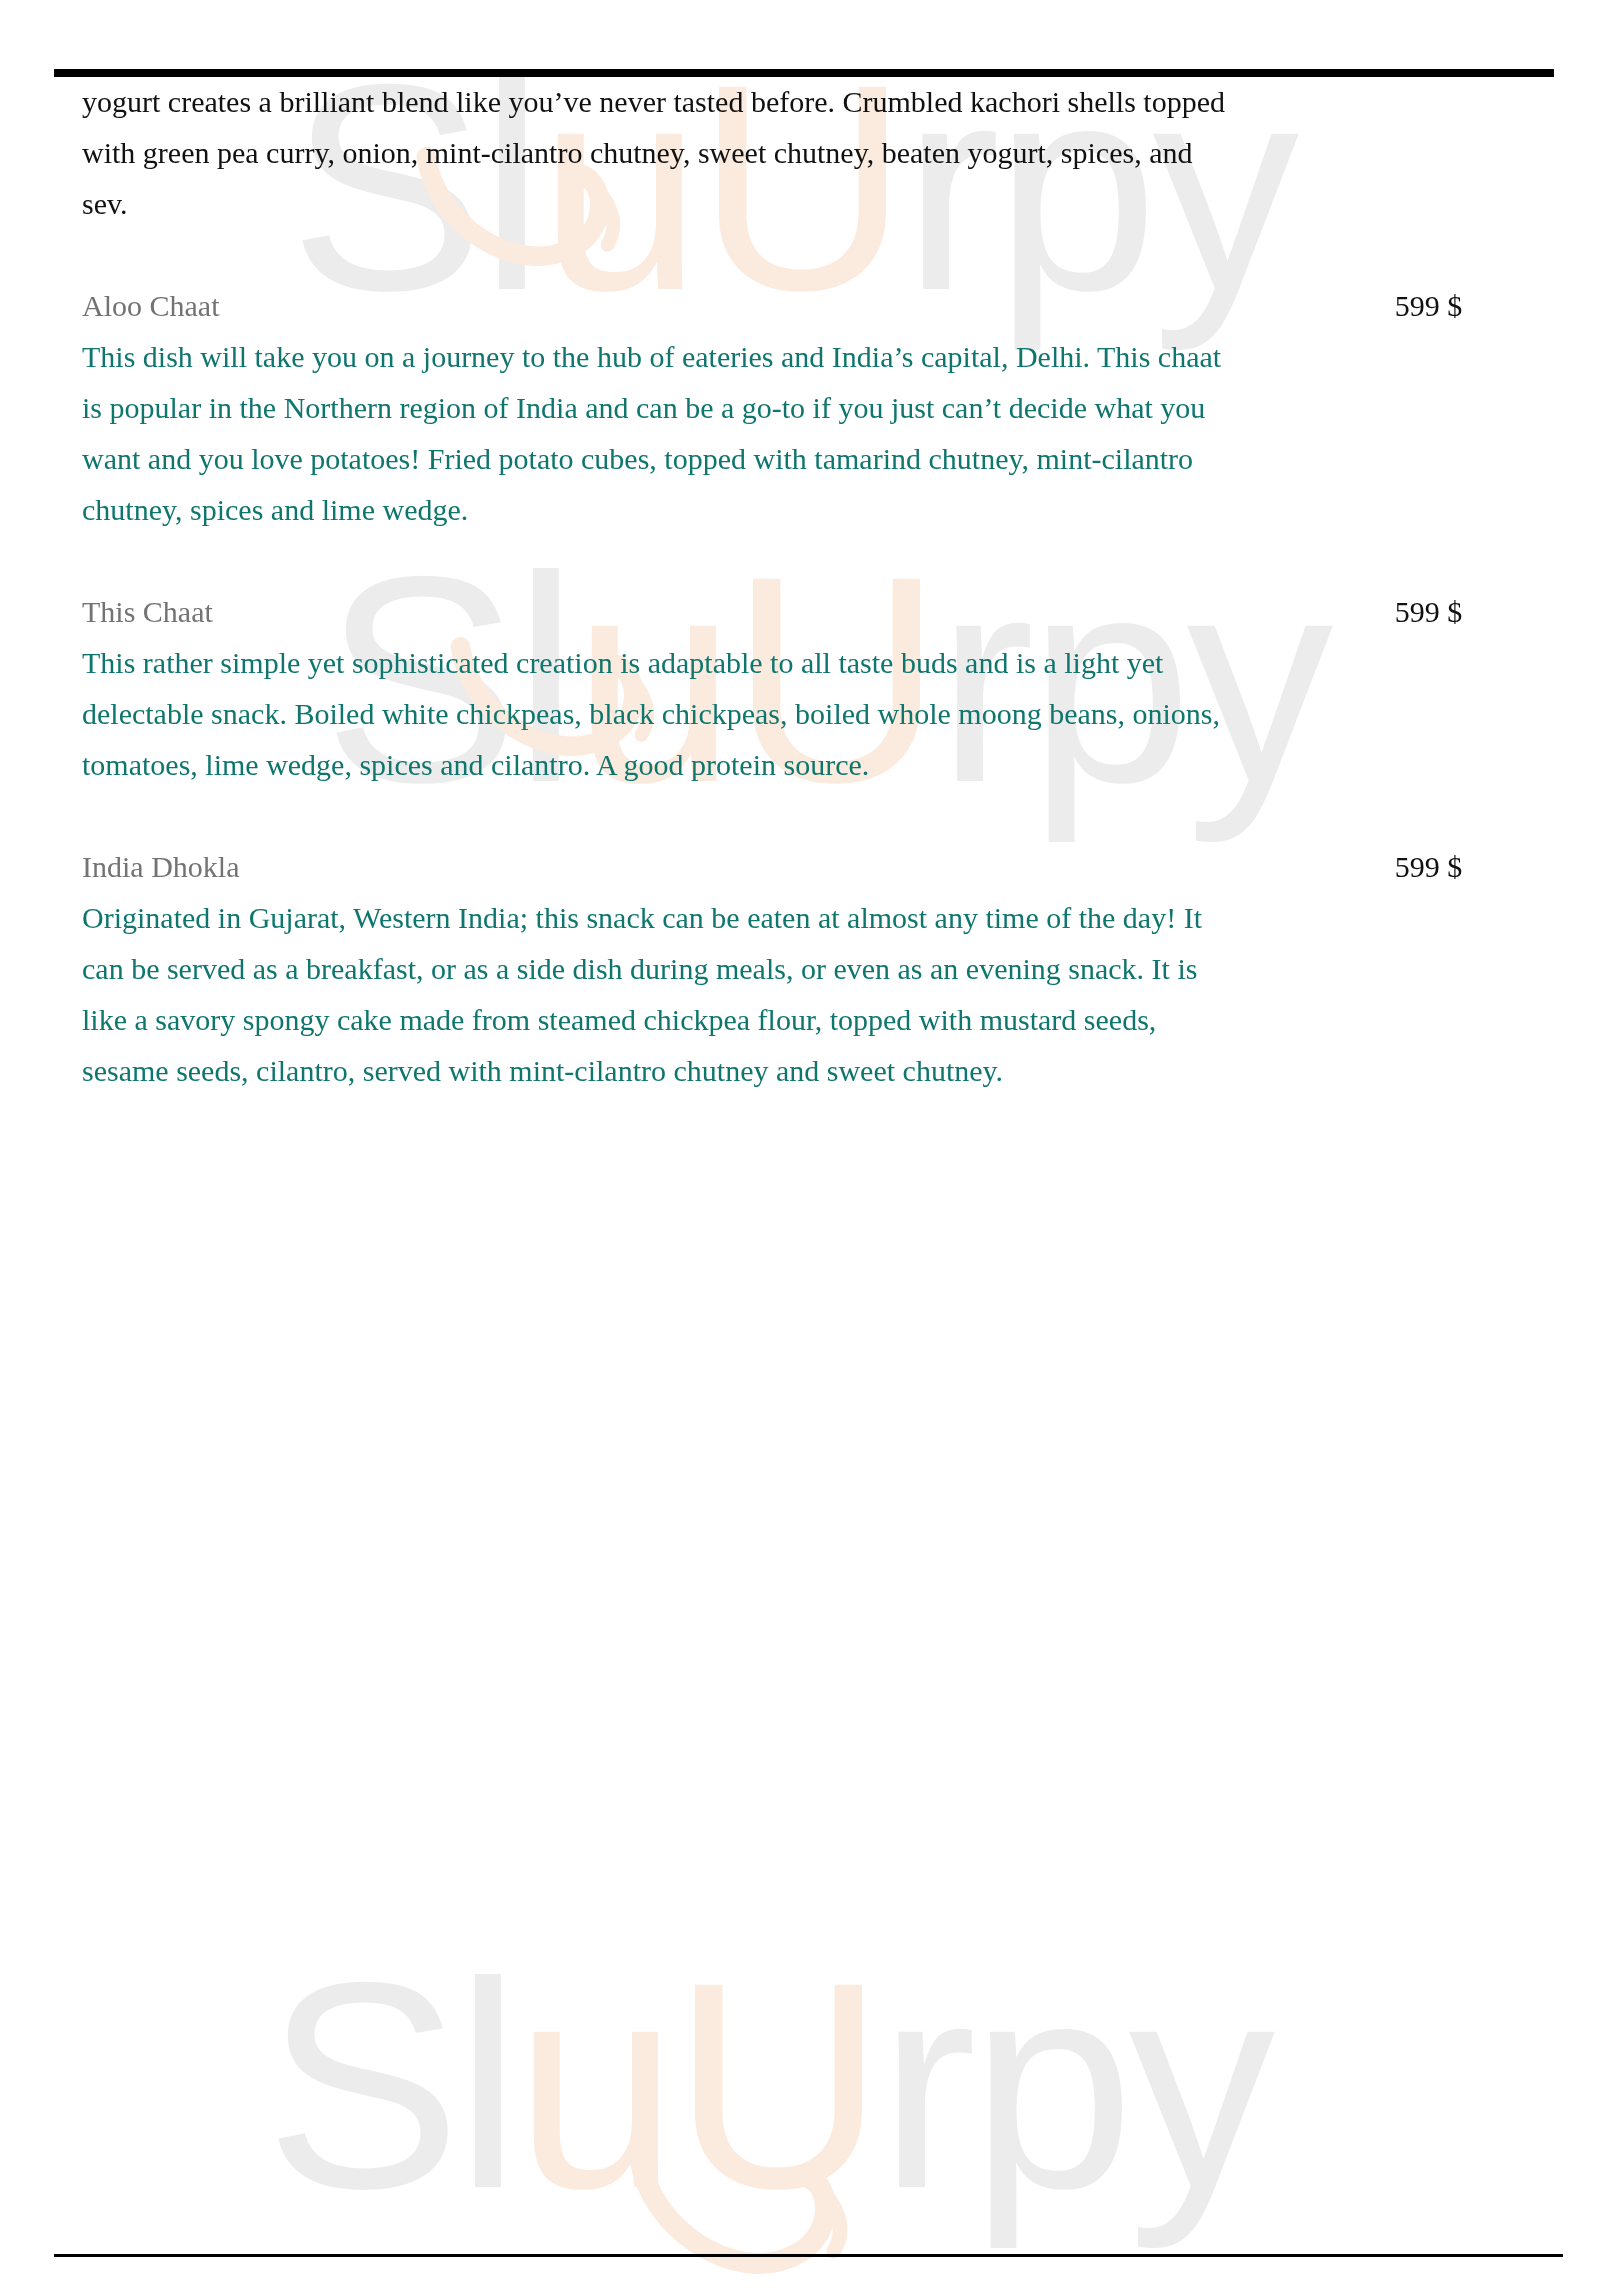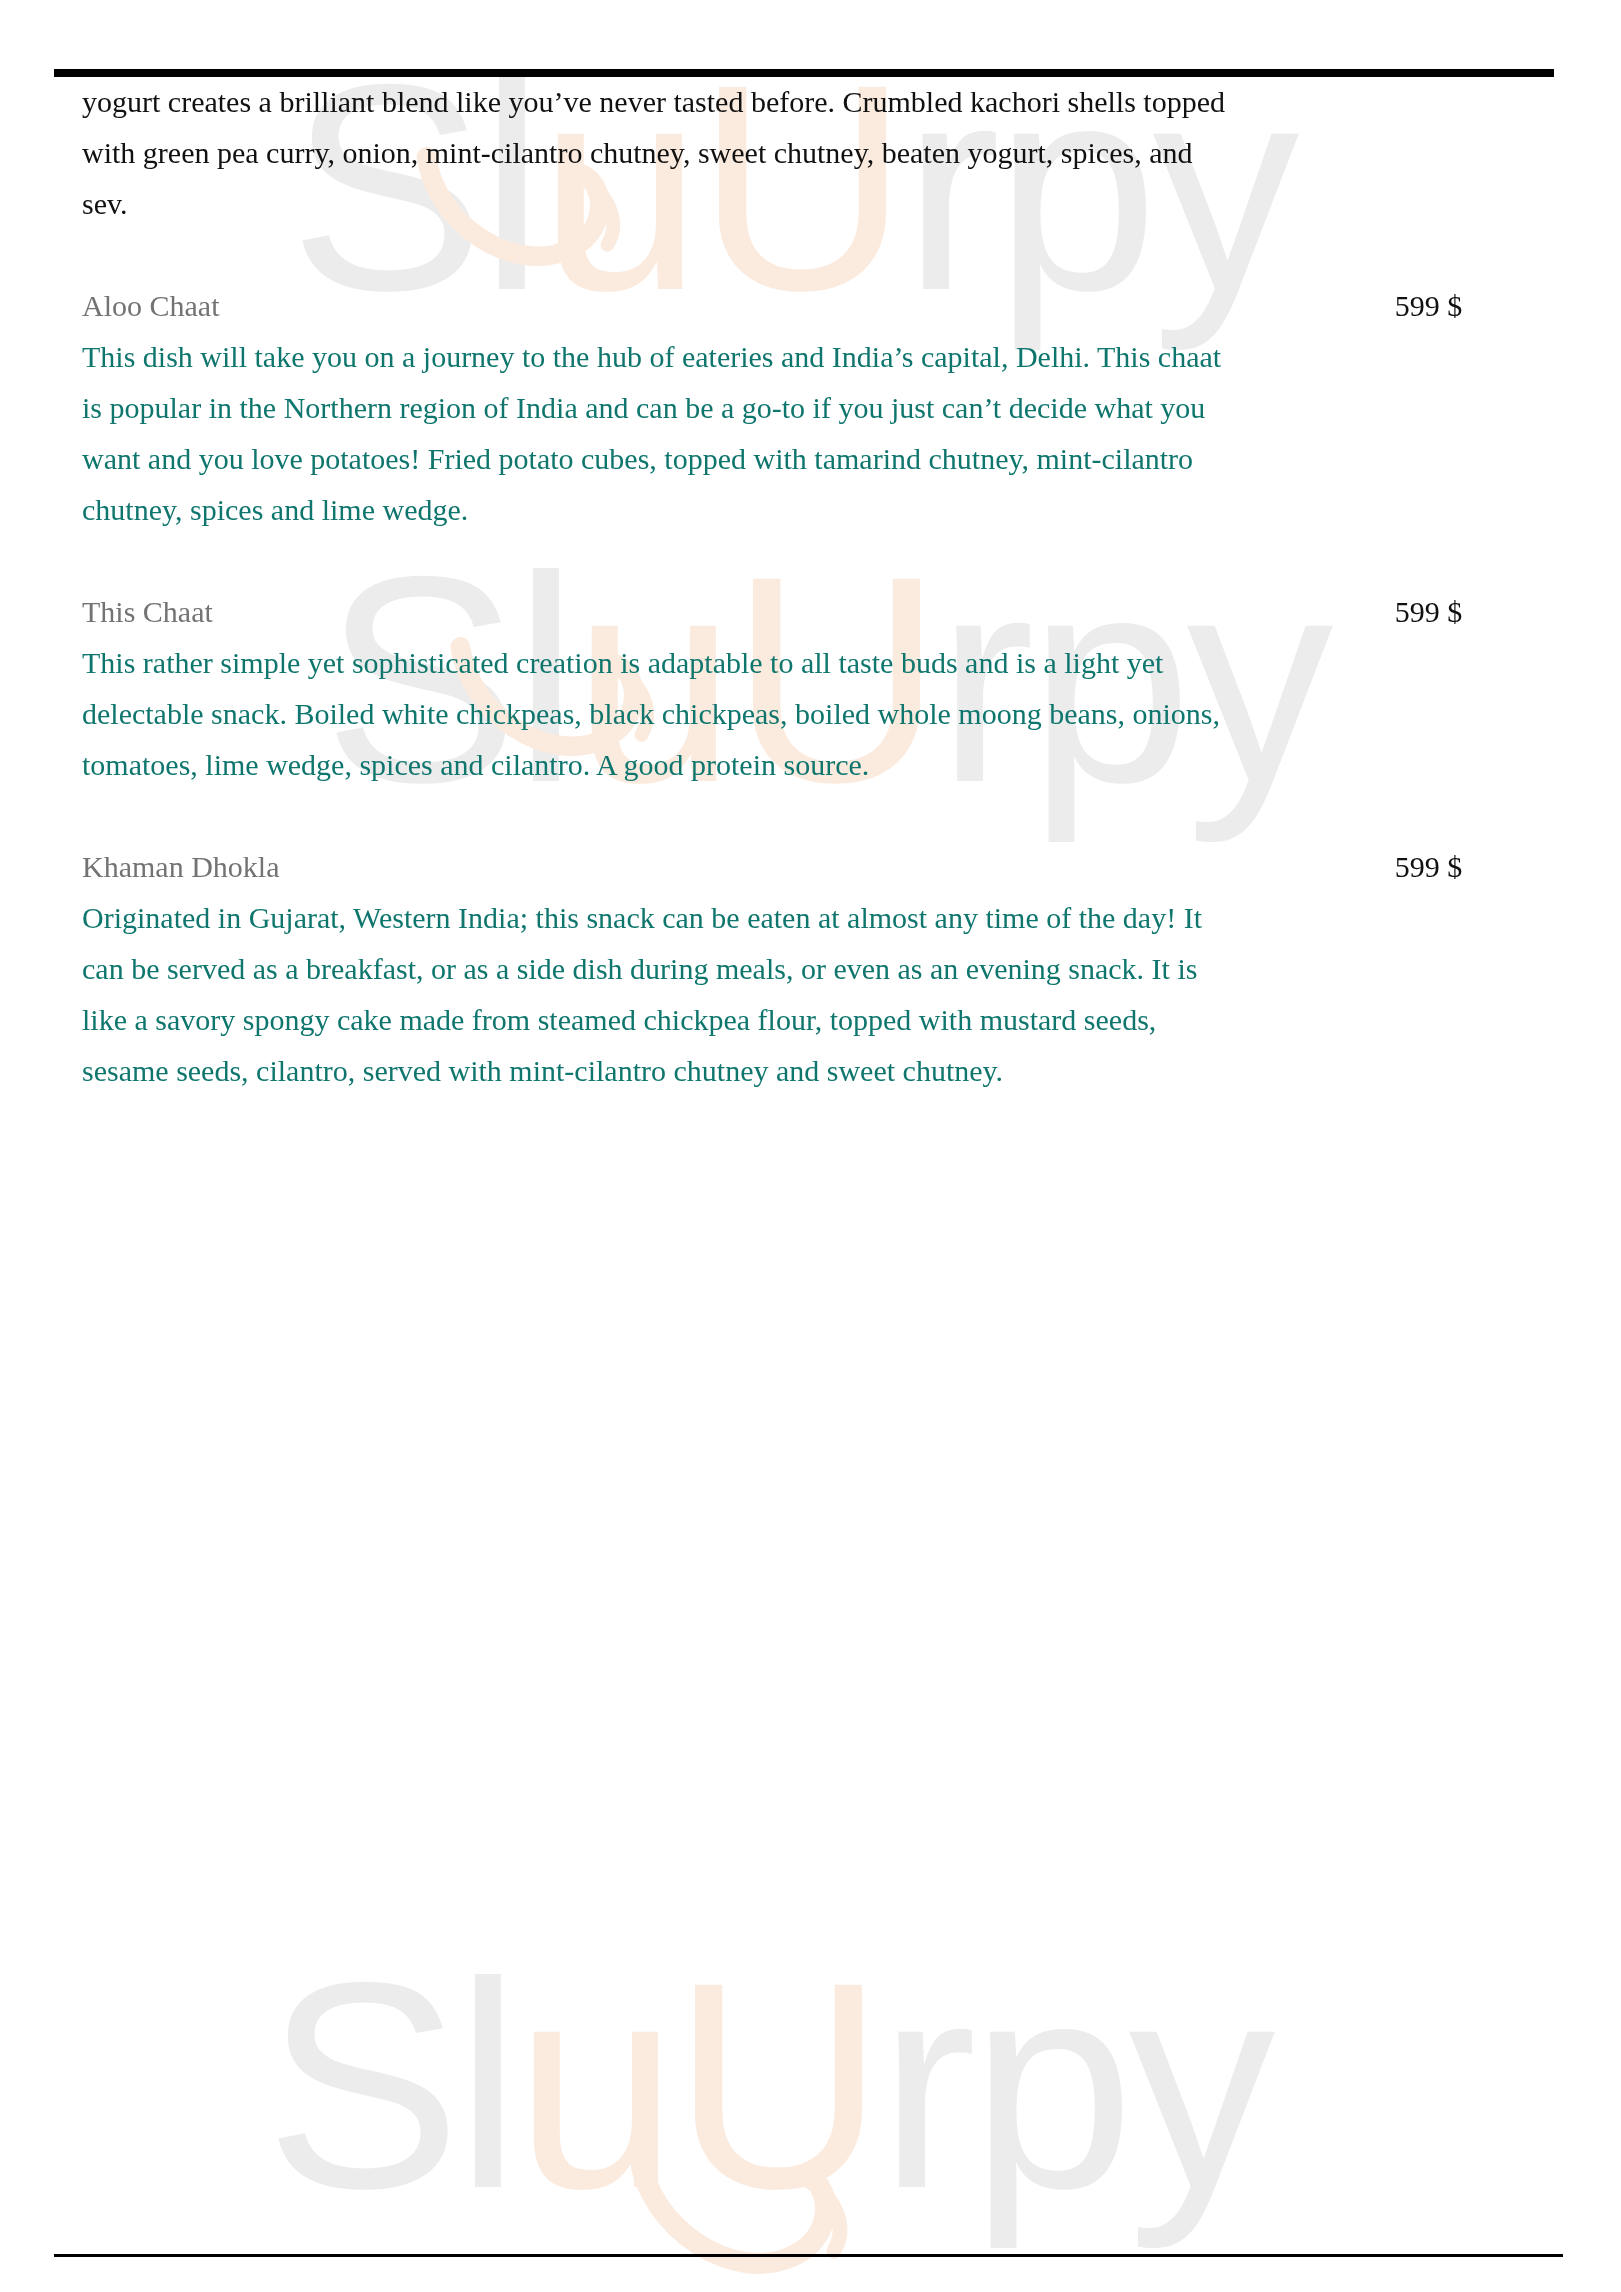--- a/index.html
+++ b/index.html
@@ -166,21 +166,21 @@
         <div class="item-head">
           <span class="item-name">This Chaat</span>
           <span class="item-spacer"></span>
           <span class="item-price">599 $</span>
         </div>
         <p class="item-desc">This rather simple yet sophisticated creation is adaptable to all taste buds and is a light yet delectable snack. Boiled white chickpeas, black chickpeas, boiled whole moong beans, onions, tomatoes, lime wedge, spices and cilantro. A good protein source.</p>
       </div>
 
       <div class="item">
         <div class="item-head">
-          <span class="item-name">Khaman Dhokla</span>
+          <span class="item-name">India Dhokla</span>
           <span class="item-spacer"></span>
           <span class="item-price">599 $</span>
         </div>
         <p class="item-desc">Originated in Gujarat, Western India; this snack can be eaten at almost any time of the day! It can be served as a breakfast, or as a side dish during meals, or even as an evening snack. It is like a savory spongy cake made from steamed chickpea flour, topped with mustard seeds, sesame seeds, cilantro, served with mint-cilantro chutney and sweet chutney.</p>
       </div>
 
     </div>
 
     <div class="rule-bottom"></div>
 

